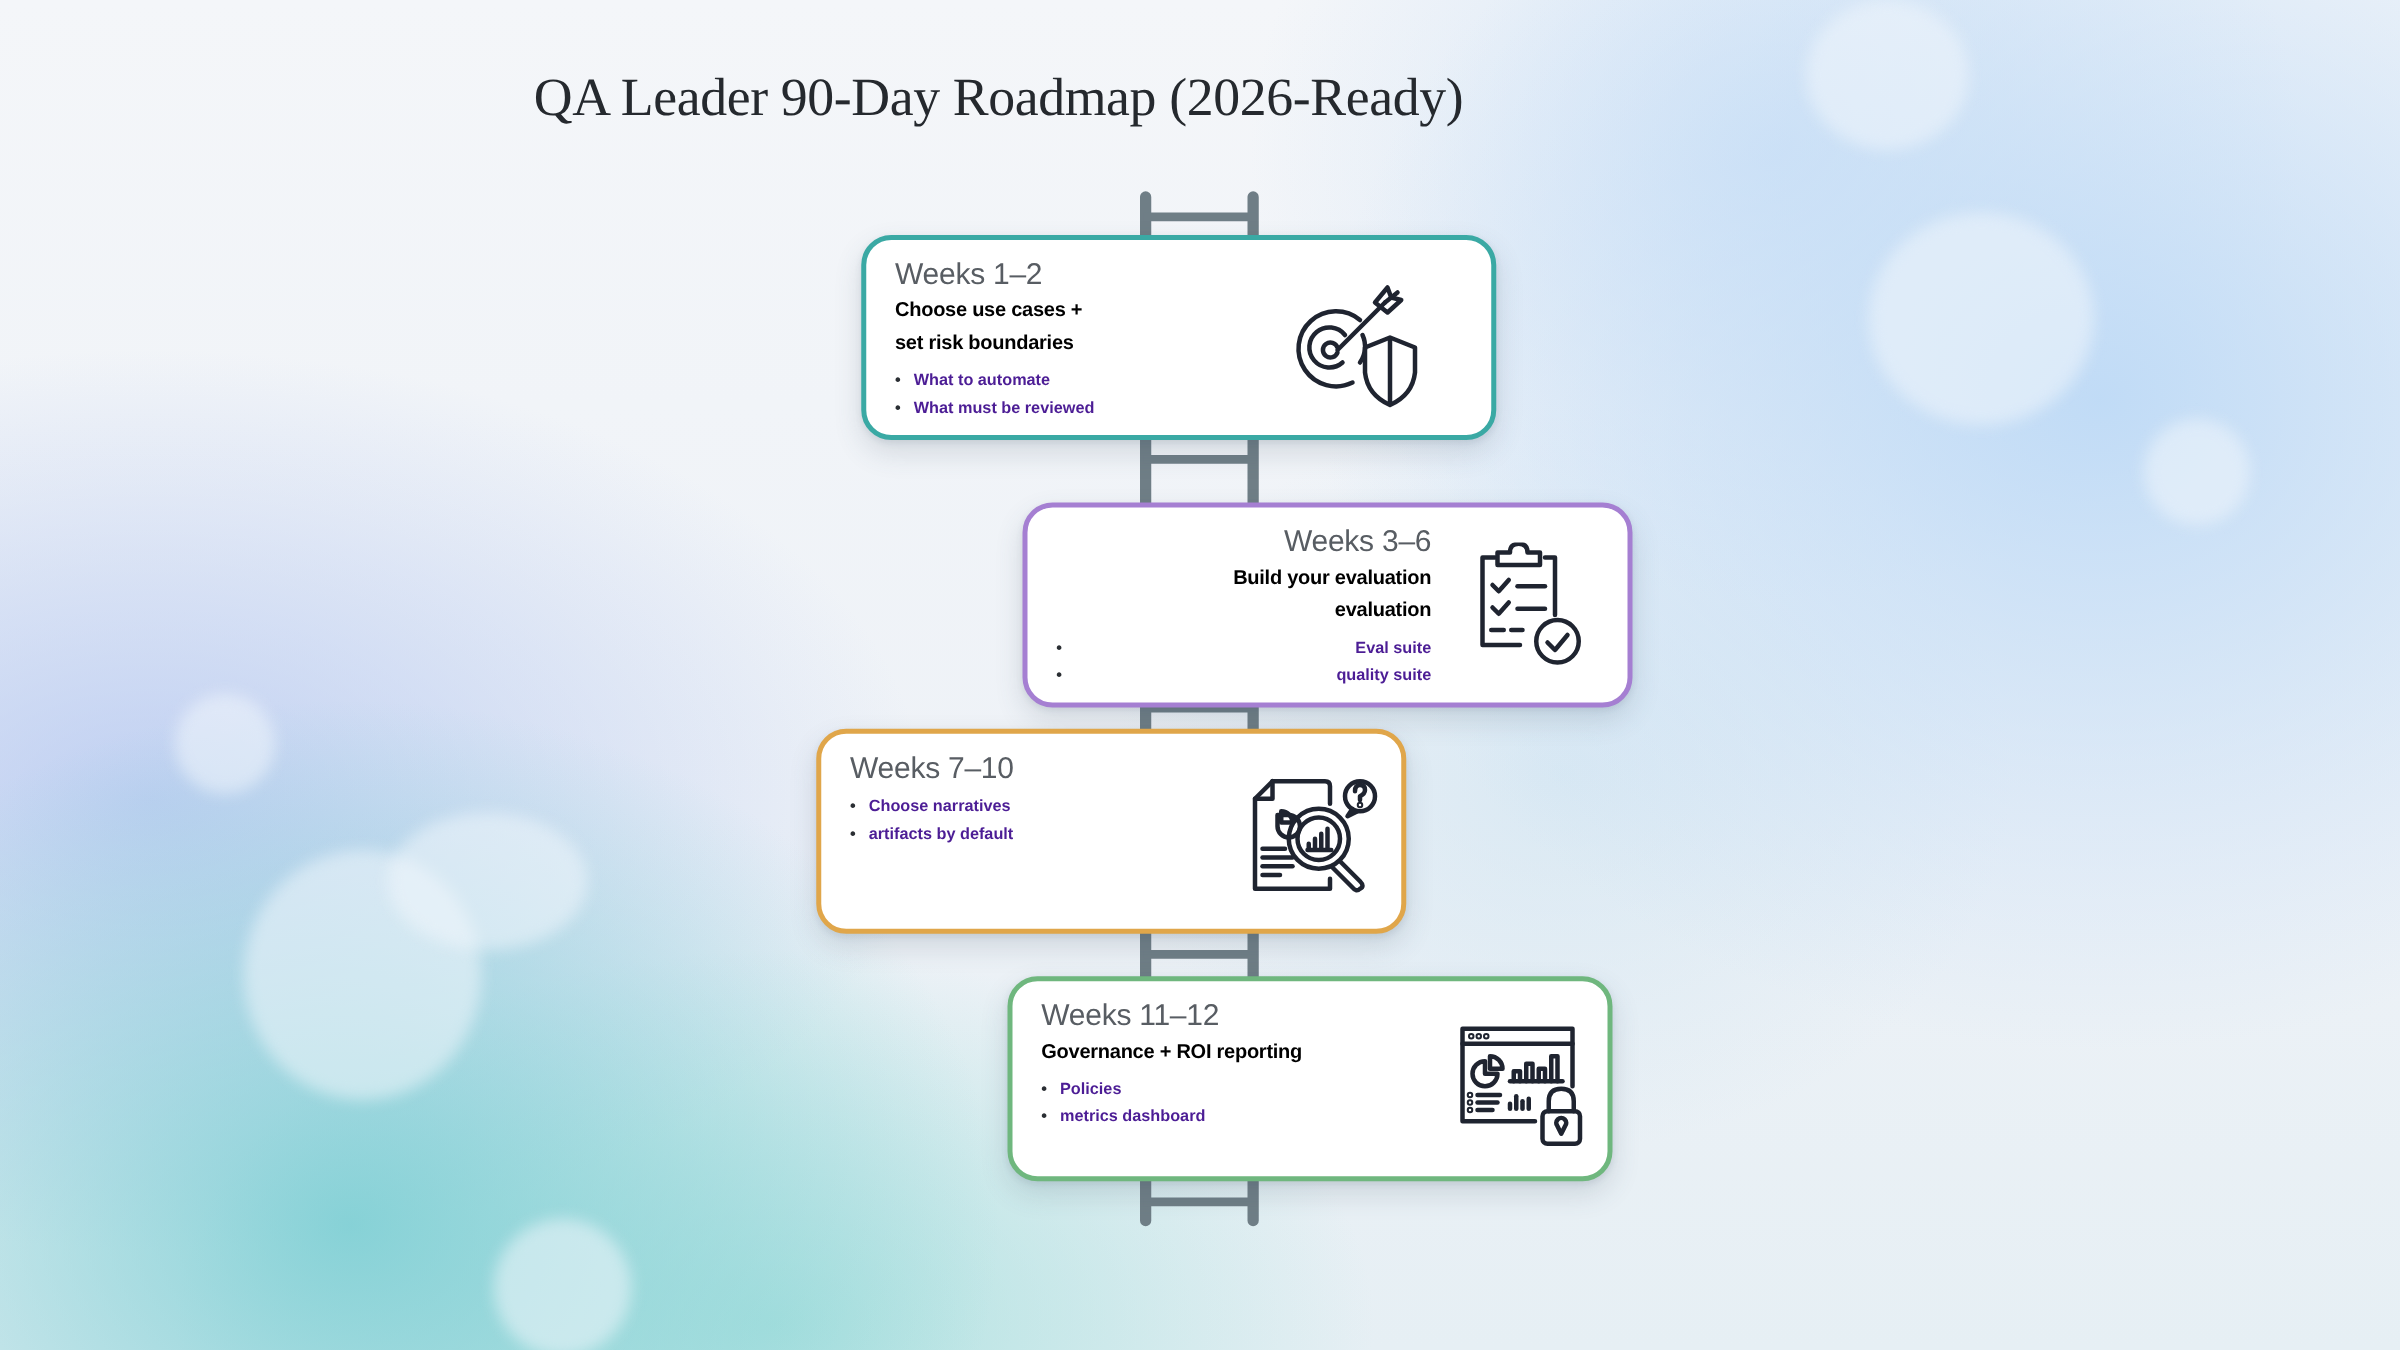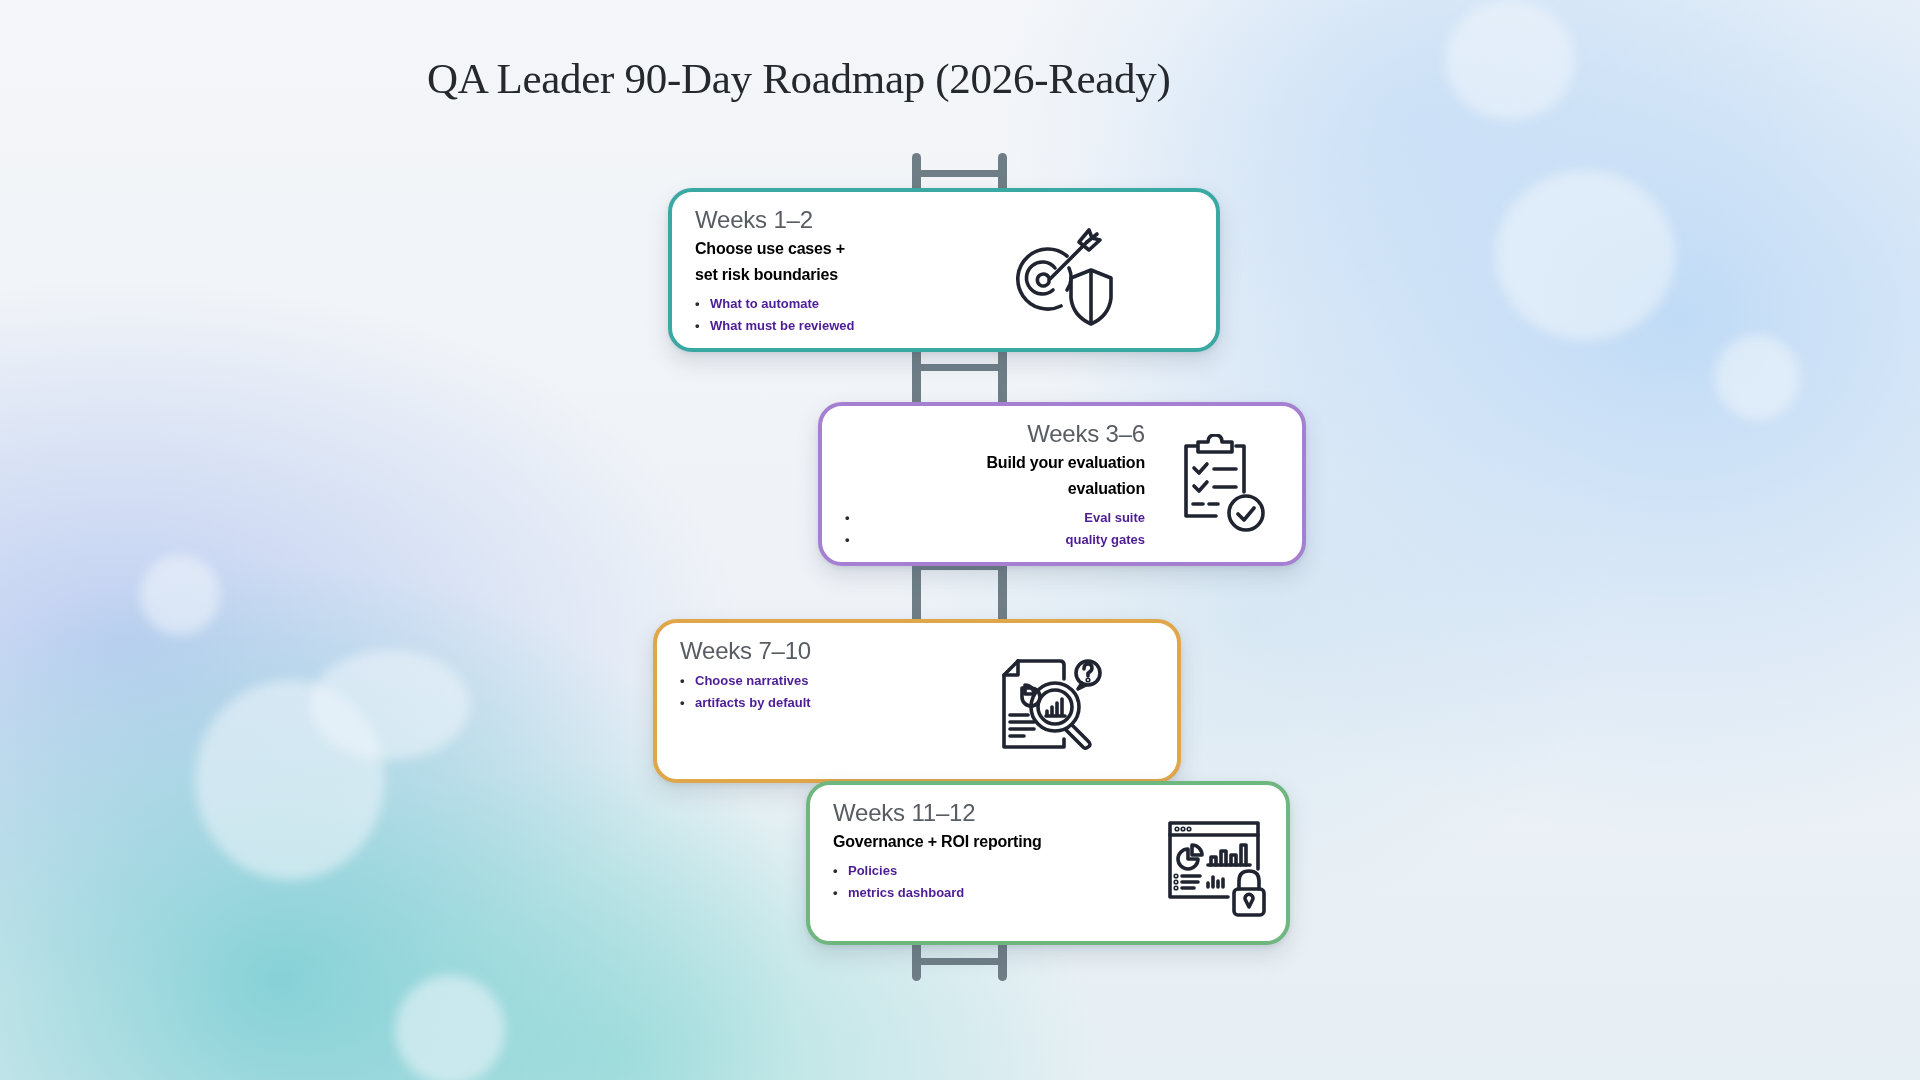--- a/index.html
+++ b/index.html
@@ -86,21 +86,21 @@
 <div>
   <div class="rail" style="left:912px;top:153px;height:828px;"></div>
   <div class="rail" style="left:998px;top:153px;height:828px;"></div>
   <div class="rung" style="left:915px;width:90px;top:170px;"></div>
   <div class="rung" style="left:915px;width:90px;top:364px;"></div>
   <div class="rung" style="left:915px;width:90px;top:563px;"></div>
   <div class="rung" style="left:915px;width:90px;top:760px;"></div>
   <div class="rung" style="left:915px;width:90px;top:958px;"></div>
 </div>
 
-<div class="card" style="left:668px;top:188px;width:552px;border-color:#3aa9a4;">
+<div class="card" style="left:689px;top:188px;width:508px;border-color:#3aa9a4;">
   <div class="text">
     <div class="weeks">Weeks 1–2</div>
     <div class="ctitle">
       <div>Choose use cases +</div>
       <div>set risk boundaries</div>
     </div>
     <ul class="bullets">
       <li>What to automate</li>
       <li>What must be reviewed</li>
     </ul>
@@ -120,39 +120,39 @@
 
 <div class="card" style="left:818px;top:402px;width:488px;border-color:#a57fd2;text-align:right;">
   <div class="text">
     <div class="weeks">Weeks 3–6</div>
     <div class="ctitle">
       <div>Build your evaluation</div>
       <div>evaluation</div>
     </div>
     <ul class="bullets">
       <li>Eval suite</li>
-      <li>quality gates</li>
+      <li>quality suite</li>
     </ul>
   </div>
   <svg class="icon" style="left:356px;top:28px;" width="90" height="100" viewBox="0 0 90 100">
     <path d="M18 12 L8 12 L8 82 L38 82"></path>
     <path d="M58 12 L66 12 L66 58"></path>
     <path d="M20 18 L20 8 L30 8 Q30 1 37 1 Q44 1 44 8 L54 8 L54 18 Z"></path>
     <path d="M16 34 L21 39 L29 30"></path>
     <line x1="36" y1="35" x2="58" y2="35"></line>
     <path d="M16 52 L21 57 L29 48"></path>
     <line x1="36" y1="53" x2="58" y2="53"></line>
     <line x1="15" y1="70" x2="25" y2="70"></line>
     <line x1="31" y1="70" x2="40" y2="70"></line>
     <circle cx="68" cy="79" r="17"></circle>
     <path d="M60 80 L66 86 L76 74"></path>
   </svg>
 </div>
 
-<div class="card" style="left:653px;top:583px;width:528px;border-color:#e0a64a;margin-top:36px;">
+<div class="card" style="left:653px;top:583px;width:472px;border-color:#e0a64a;">
   <div class="text">
     <div class="weeks">Weeks 7–10</div>
     <ul class="bullets">
       <li>Choose narratives</li>
       <li>artifacts by default</li>
     </ul>
   </div>
   <svg class="icon" style="left:343px;top:32px;" width="110" height="100" viewBox="0 0 110 100">
     <path d="M18 6 L60 6 Q64 6 64 10 L64 24"></path>
     <path d="M18 6 L4 20 L4 92 L64 92 L64 84"></path>

